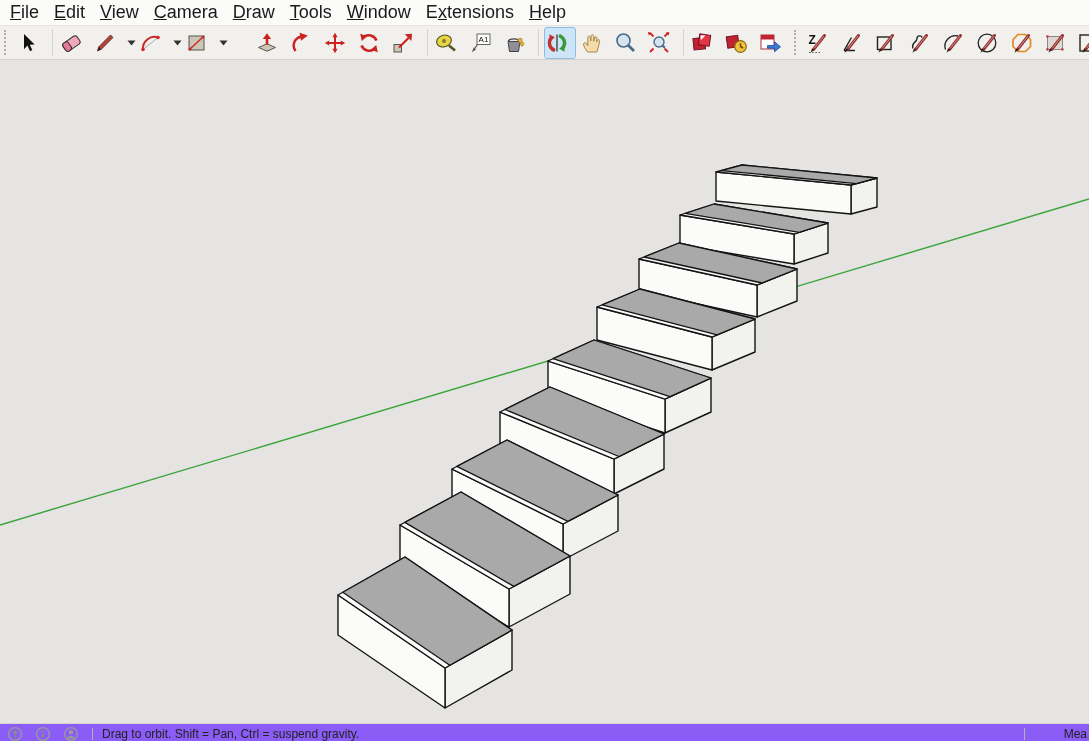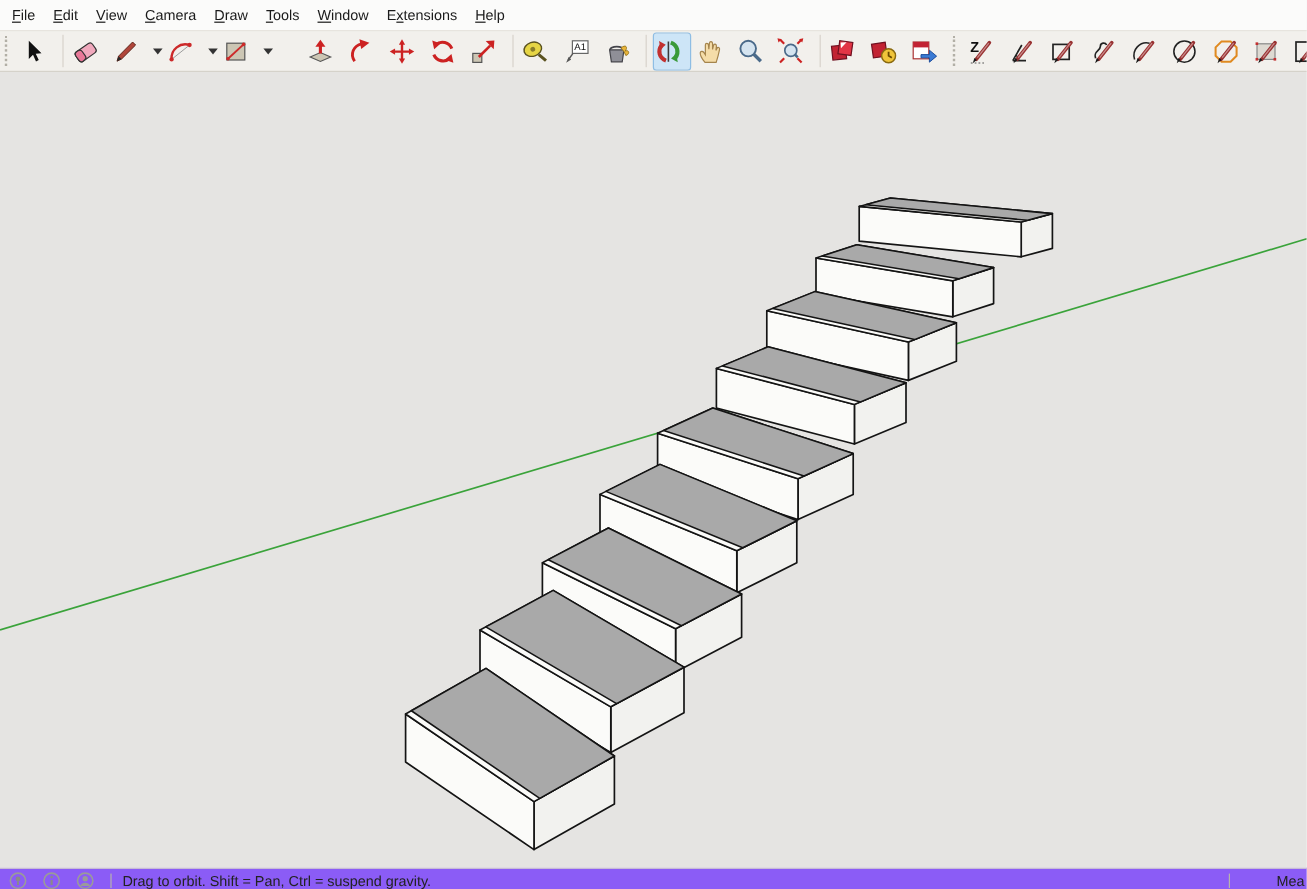--- a/index.html
+++ b/index.html
@@ -6,21 +6,21 @@
   body {
     width:1089px; height:741px; overflow:hidden;
     font-family:"Liberation Sans", sans-serif;
     background:#e5e4e2;
   }
   .window { position:relative; width:1089px; height:741px; background:#fff; }
 
   
   .menubar {
     height:25px; background:#fbfbfa; display:flex; align-items:center;
-    padding-left:3px; font-size:12px; color:#1a1a1a;
+    padding-left:3px; font-size:18px; color:#1a1a1a;
   }
   .menu-item { padding:2px 8px 2px 7px; cursor:default; white-space:nowrap; }
   .menu-item u { text-decoration:underline; }
 
   
   .toolbar {
     height:33px; background:#f2f0ec;
     border-top:1px solid #e7e4de; border-bottom:1px solid #d5d2ca;
     display:flex; align-items:center; overflow:hidden; white-space:nowrap;
   }

